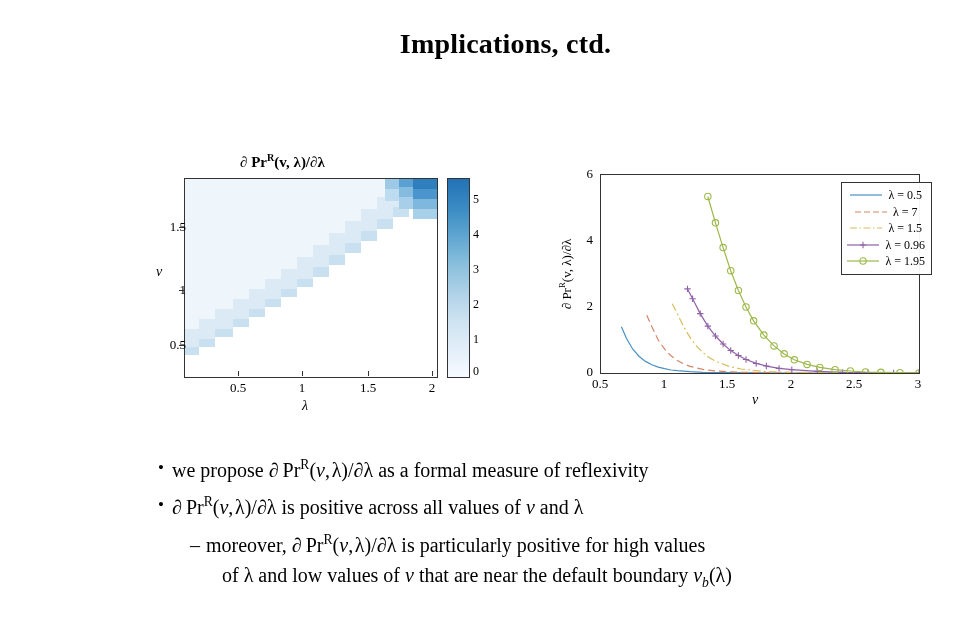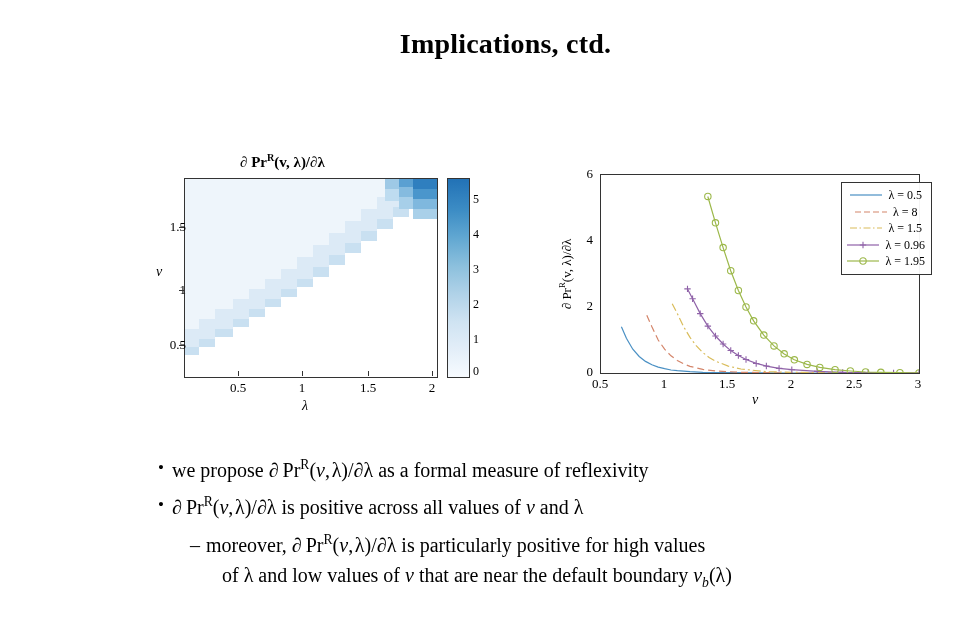--- a/index.html
+++ b/index.html
@@ -228,21 +228,21 @@
             </svg>
           </span>
           <span>λ = 0.5</span>
         </div>
         <div class="legend-row">
           <span class="legend-swatch">
             <svg width="34" height="12">
               <path d="M 1 6 L 33 6" stroke="#d4856a" stroke-width="1.2" fill="none" stroke-dasharray="6,3"></path>
             </svg>
           </span>
-          <span>λ = 8</span>
+          <span>λ = 7</span>
         </div>
         <div class="legend-row">
           <span class="legend-swatch">
             <svg width="34" height="12">
               <path d="M 1 6 L 33 6" stroke="#d9bc5a" stroke-width="1.2" fill="none" stroke-dasharray="7,2.5,1.5,2.5"></path>
             </svg>
           </span>
           <span>λ = 1.5</span>
         </div>
         <div class="legend-row">

